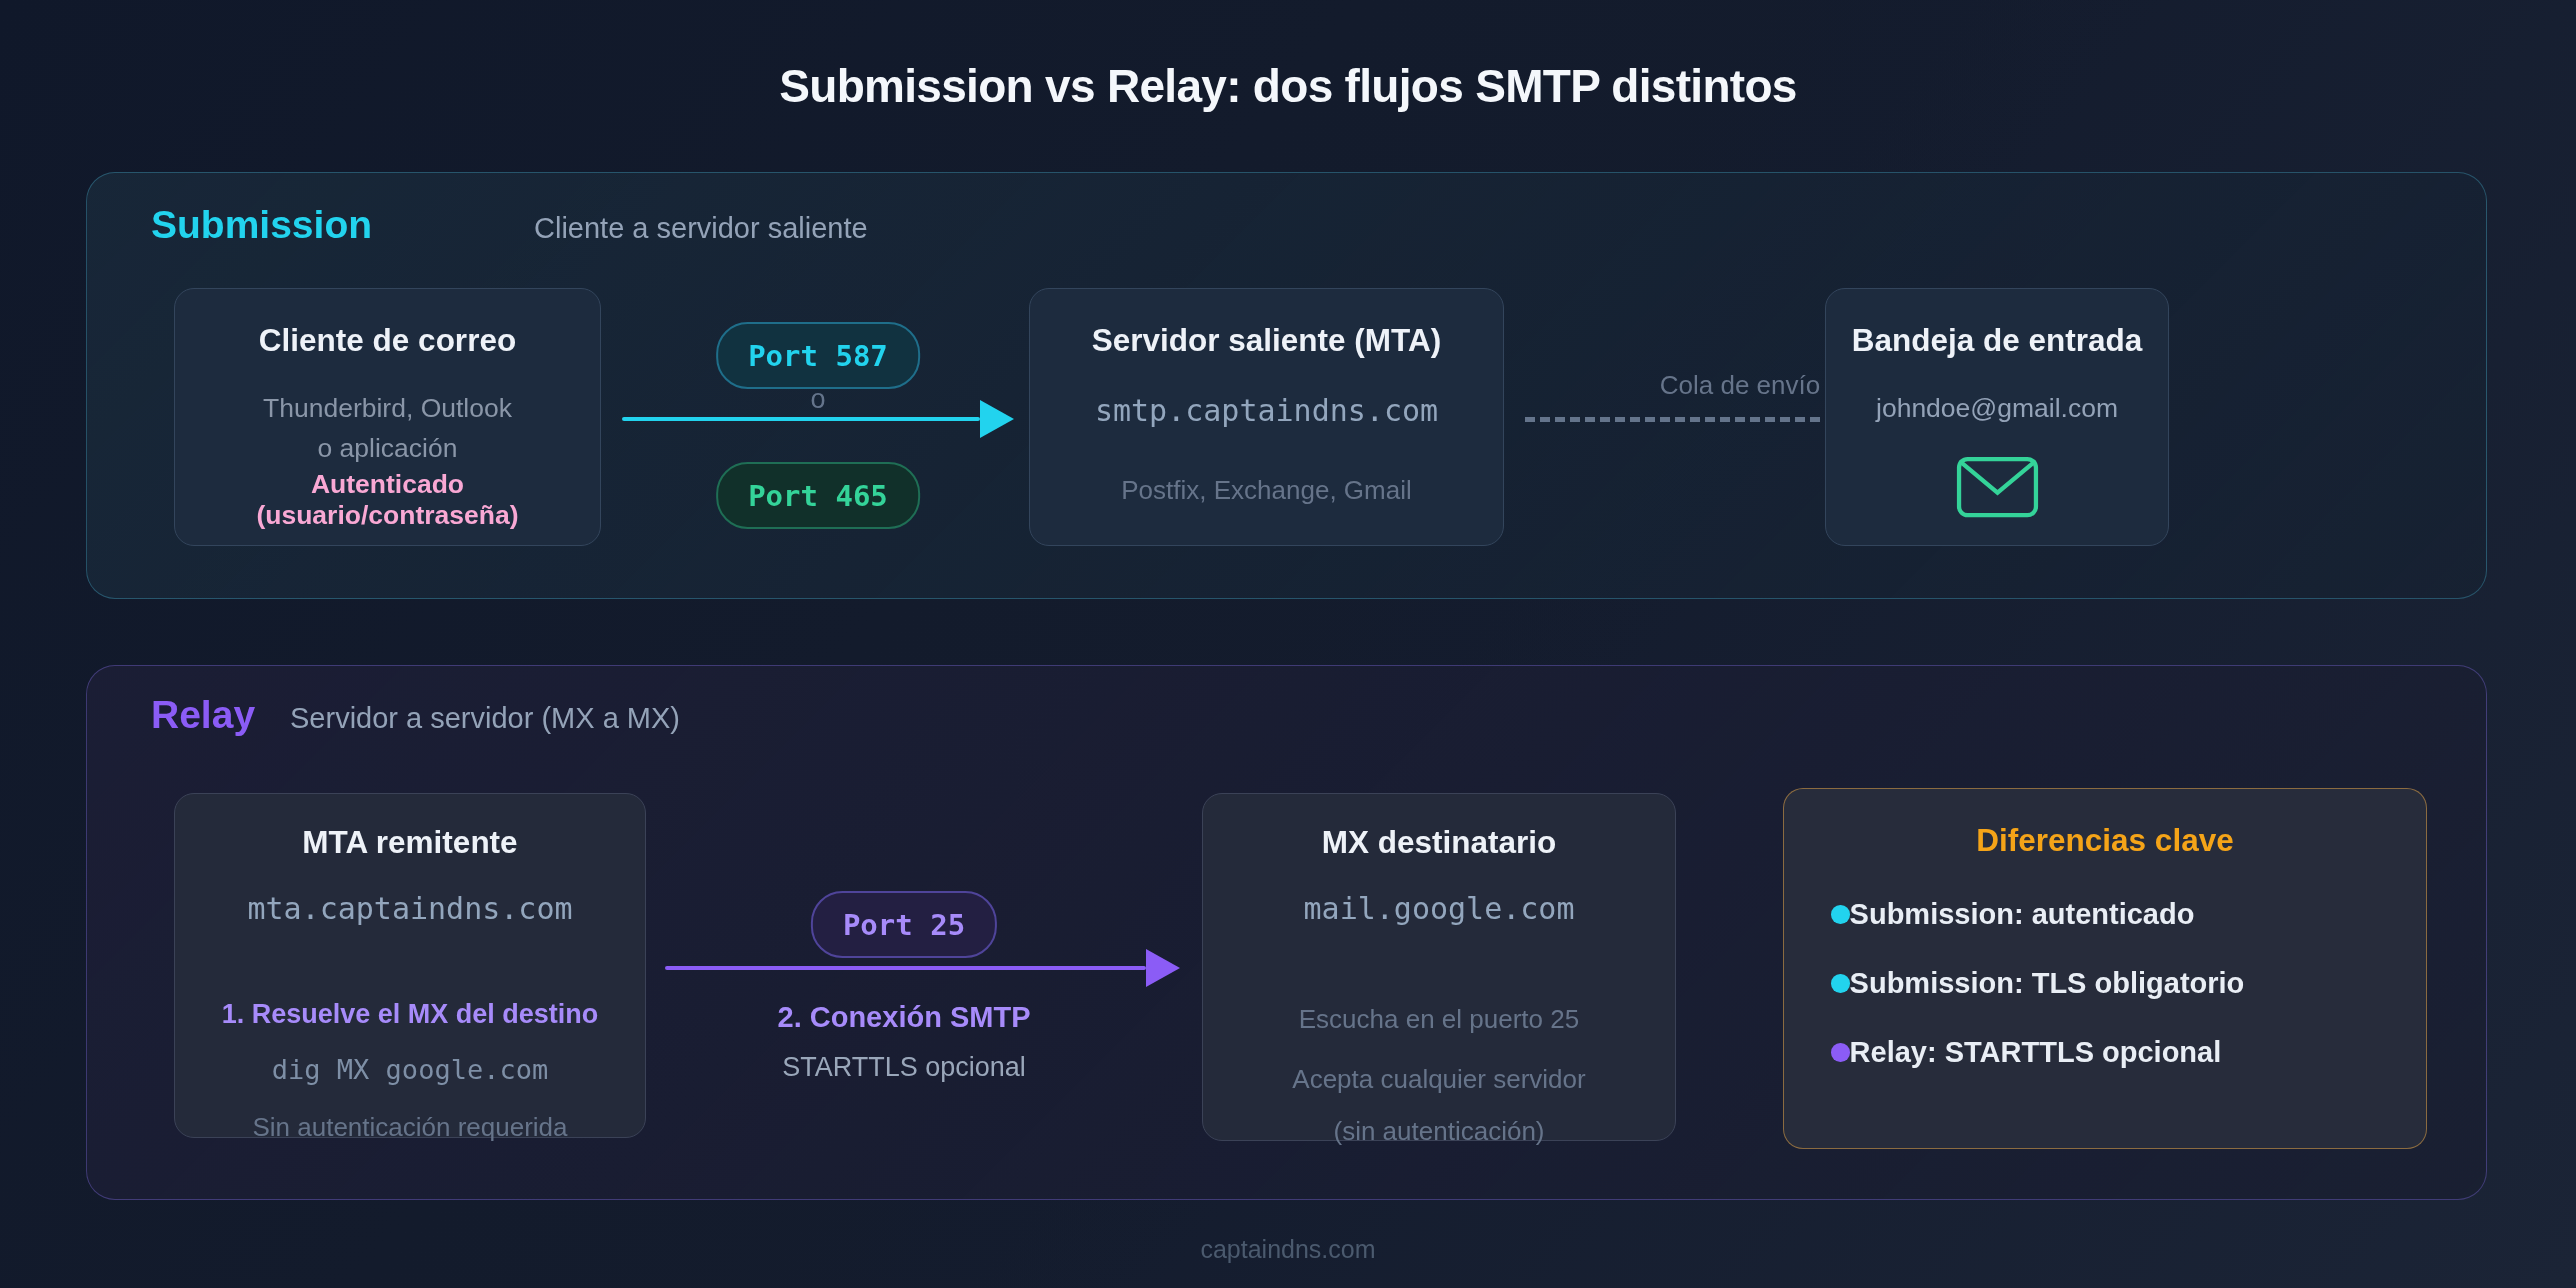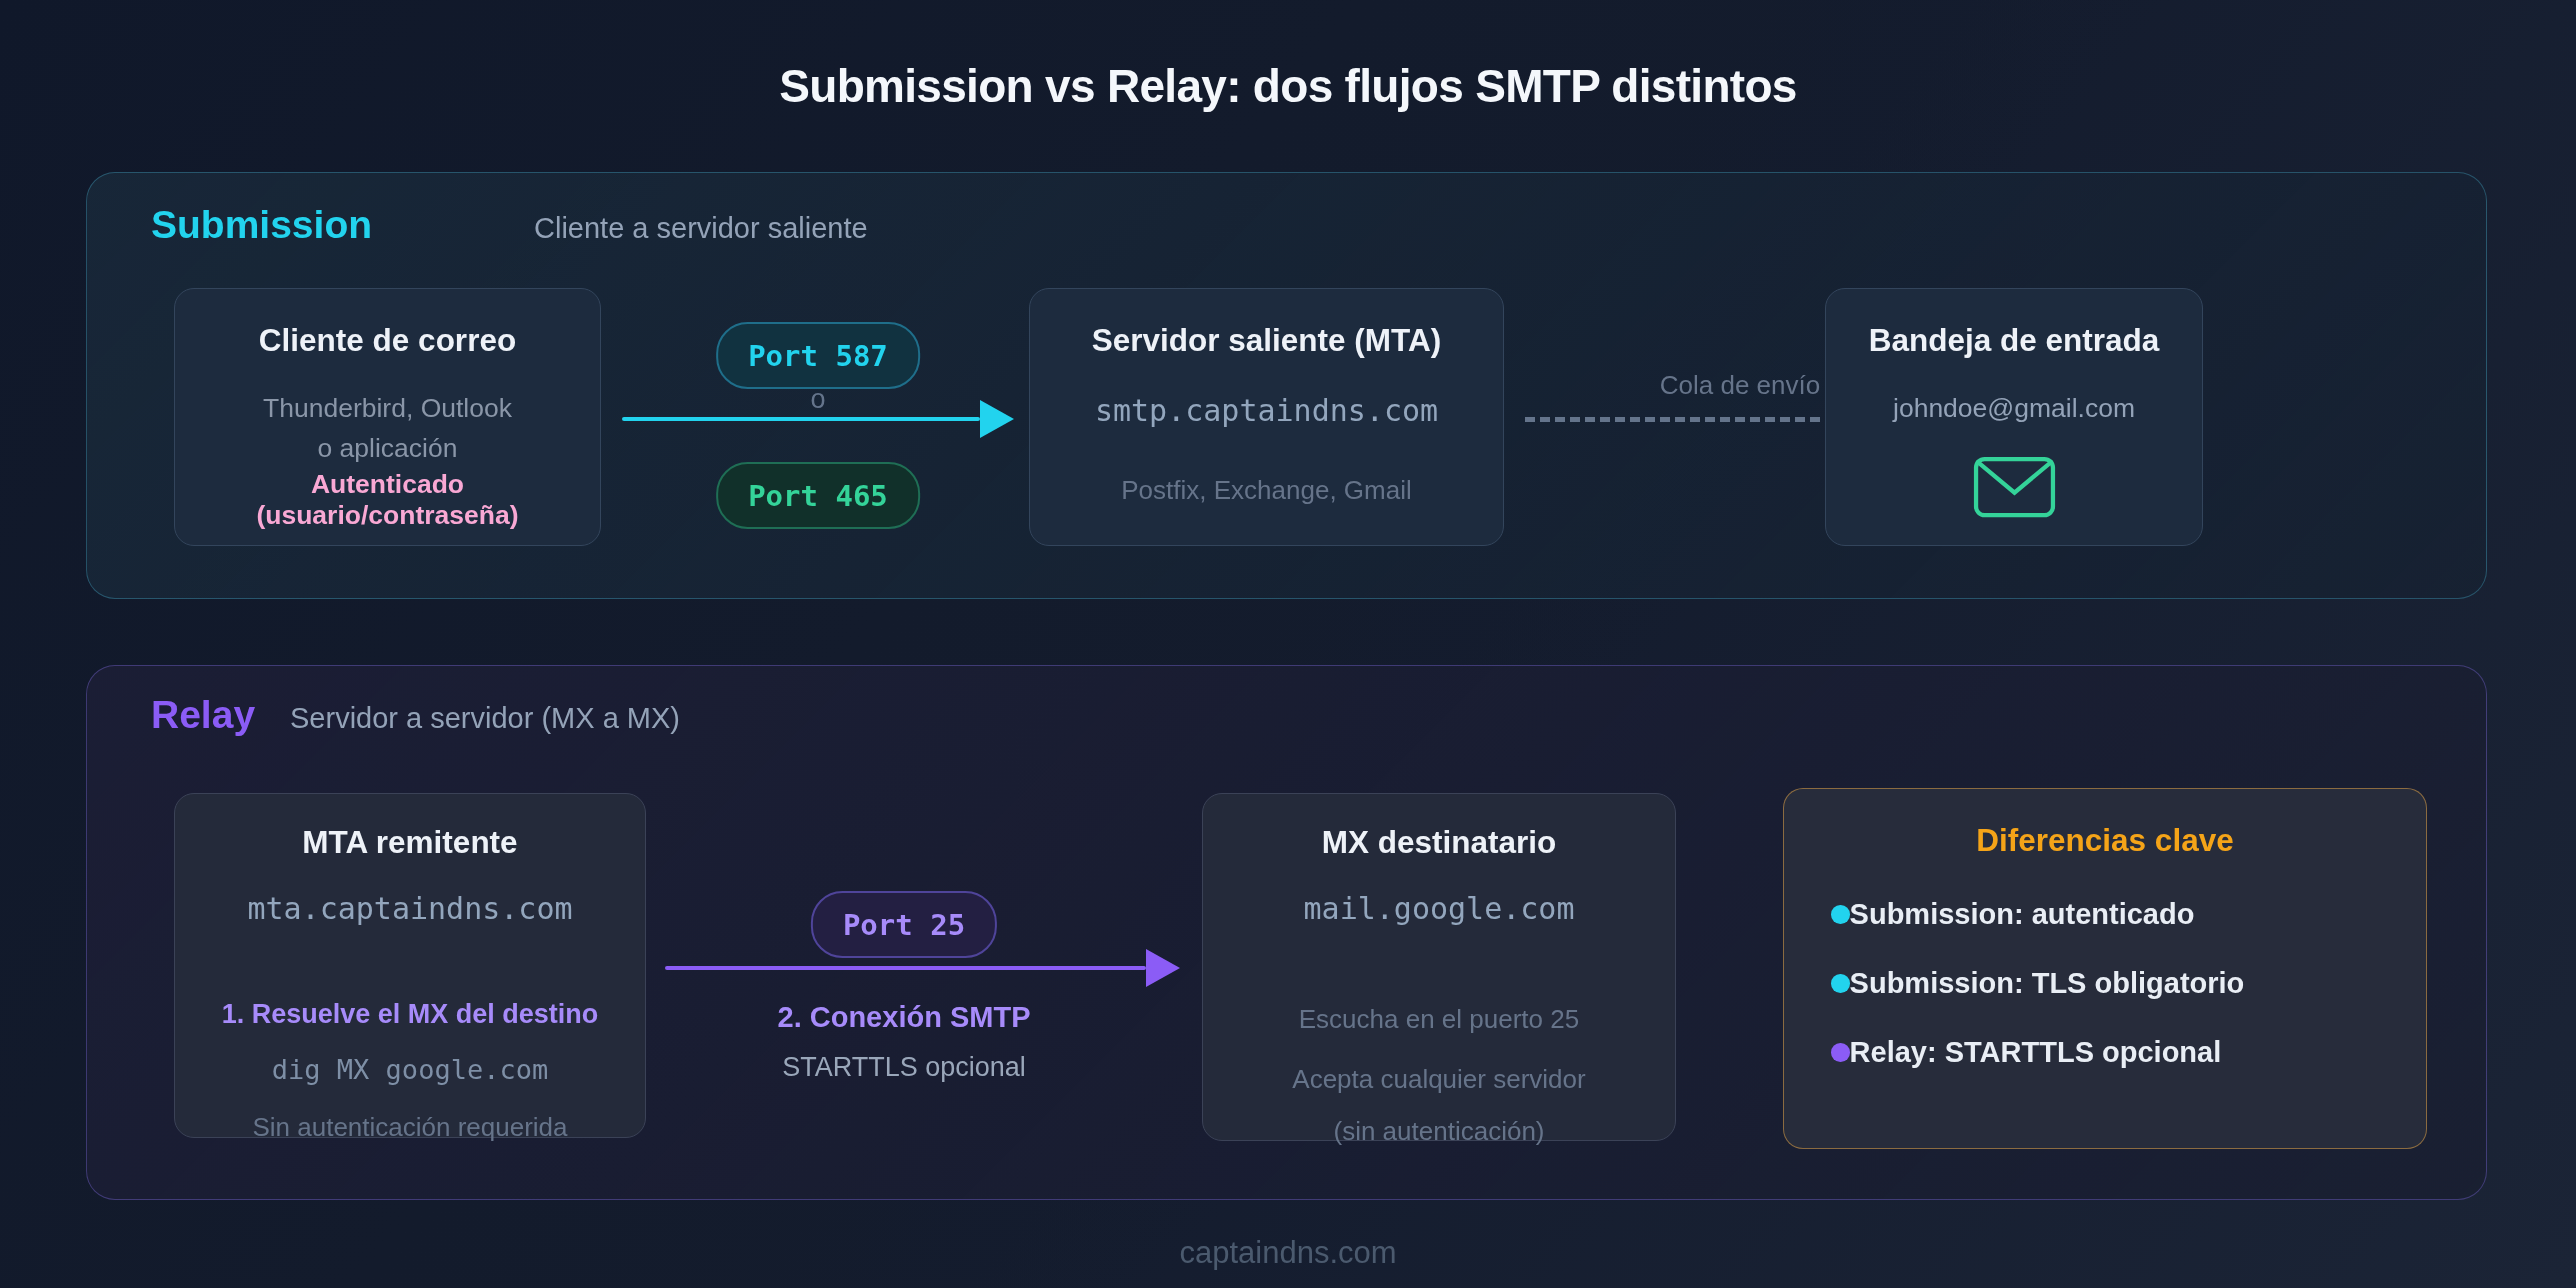--- a/index.html
+++ b/index.html
@@ -96,21 +96,21 @@
   .diff-list { margin-top:39px; padding-left:47px; display:flex; flex-direction:column; }
   .diff-item { display:flex; align-items:center; margin-bottom:36px; }
   .diff-item.gap-top { margin-top:13px; }
   .diff-dot { width:18.6px; height:18.6px; border-radius:50%; flex:0 0 auto; }
   .diff-dot[data-color="cyan"] { background:#22d3ee; }
   .diff-dot[data-color="purple"] { background:#8b5cf6; }
   .diff-label { font-size:29px; font-weight:600; color:#e9eef5; }
 
   .footer {
     position:absolute; left:0; top:1235px; width:100%;
-    text-align:center; font-size:31px; color:#4b5a6e;
+    text-align:center; font-size:25px; color:#4b5a6e;
   }
 
   .envelope { margin-top:27px; }
 </style>
 </head>
 <body>
 
 <div class="page-title">Submission vs Relay: dos flujos SMTP distintos</div>
 
 <div class="panel panel-submission">
@@ -139,21 +139,21 @@
     <div class="card-host mono" style="margin-top:34px;">smtp.captaindns.com</div>
     <div class="card-muted" style="margin-top:42px;">Postfix, Exchange, Gmail</div>
   </div>
 
   <div class="flow-text queue-label" style="left:1653px; top:197px;">Cola de envío</div>
   <div class="arrow arrow-dashed" style="left:1438px; top:244px; width:340px;">
     <div class="line" style="width:340px;"></div>
     <div class="head" style="left:342px;"></div>
   </div>
 
-  <div class="card" style="left:1738px; top:115px; width:378px; height:258px; padding:33px 17px 27px;">
+  <div class="card" style="left:1738px; top:115px; width:344px; height:258px; padding:33px 17px 27px;">
     <div class="card-title">Bandeja de entrada</div>
     <div class="card-sub" style="margin-top:30px; color:#94a3b8;">johndoe@gmail.com</div>
     <svg class="envelope" width="97" height="73" viewBox="0 0 136 102">
       <rect x="5" y="5" width="126" height="92" rx="14" fill="none" stroke="#34d399" stroke-width="7"></rect>
       <polyline points="8,10 68,60 128,10" fill="none" stroke="#34d399" stroke-width="7" stroke-linecap="round"></polyline>
     </svg>
   </div>
 </div>
 
 <div class="panel panel-relay">

